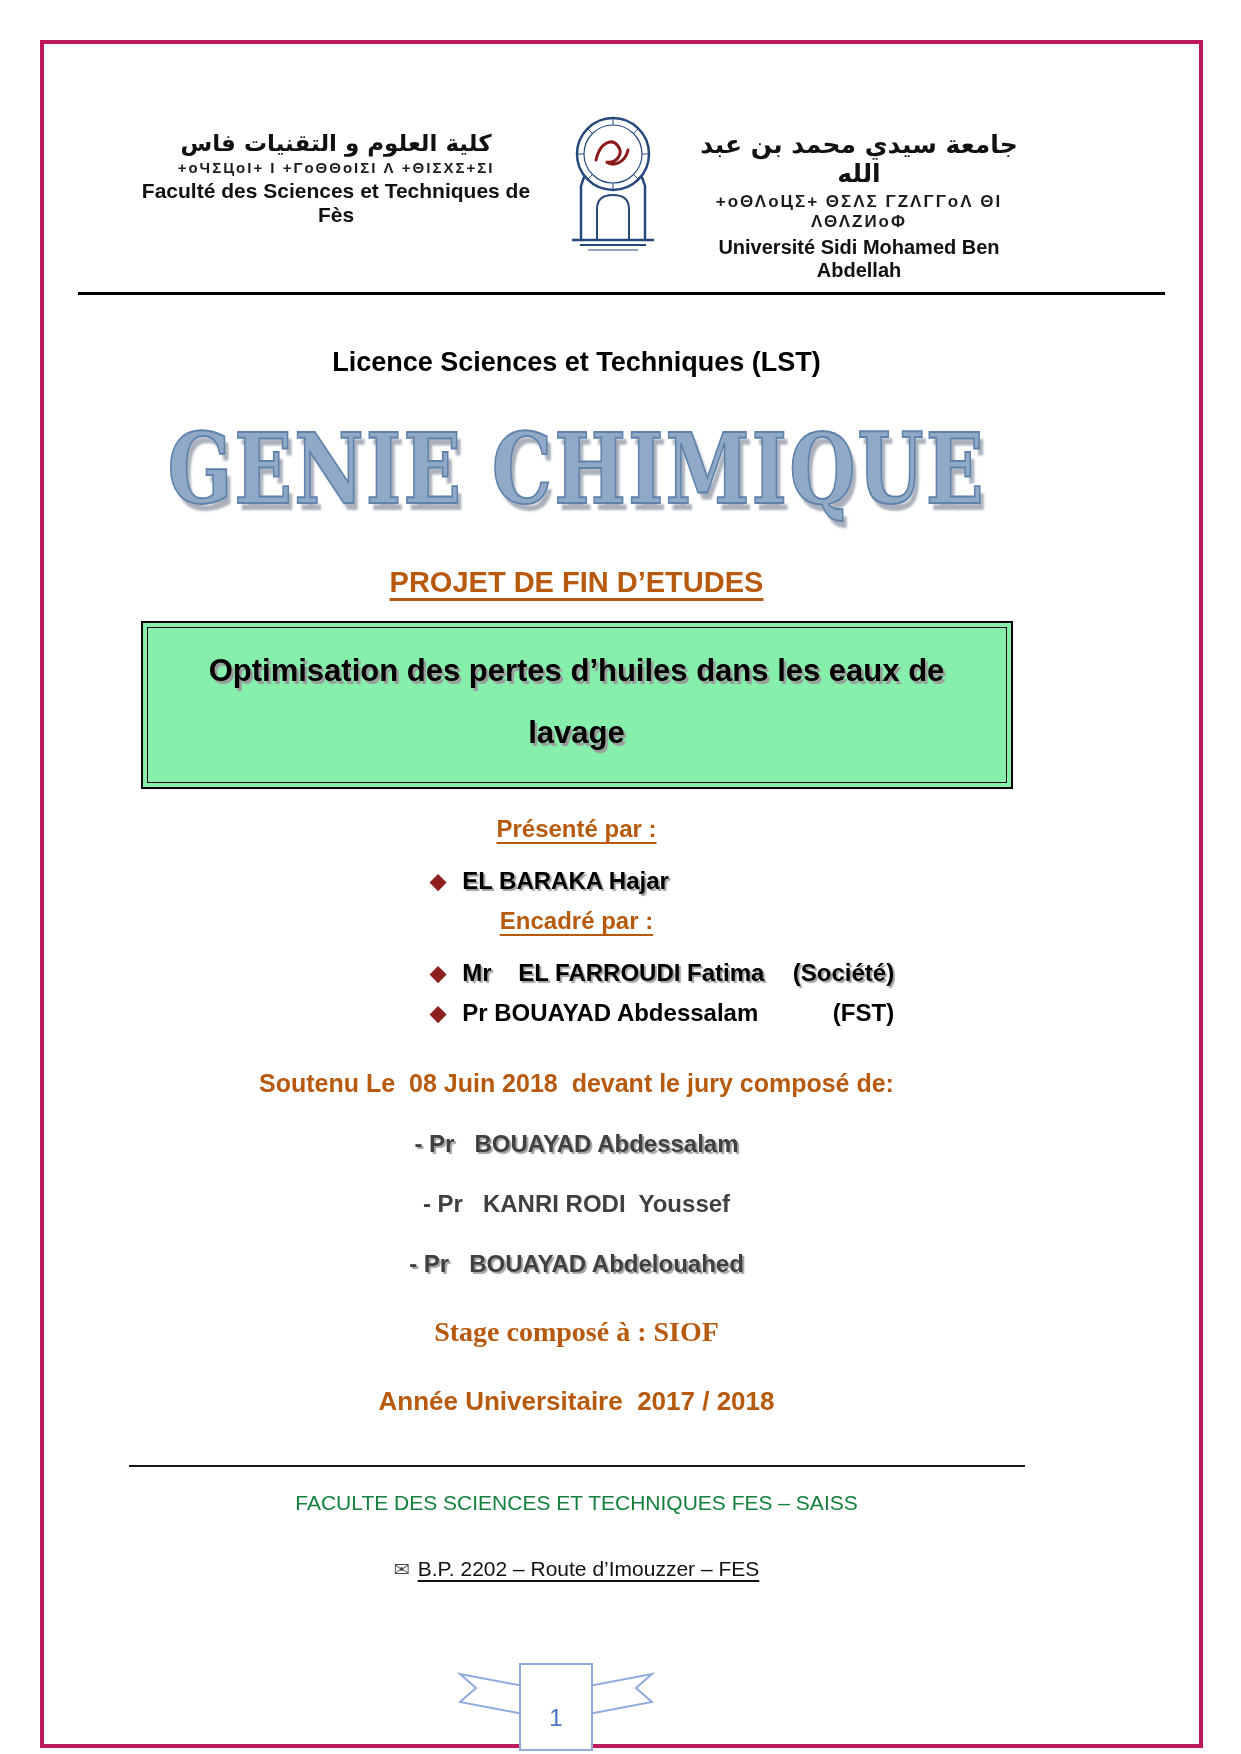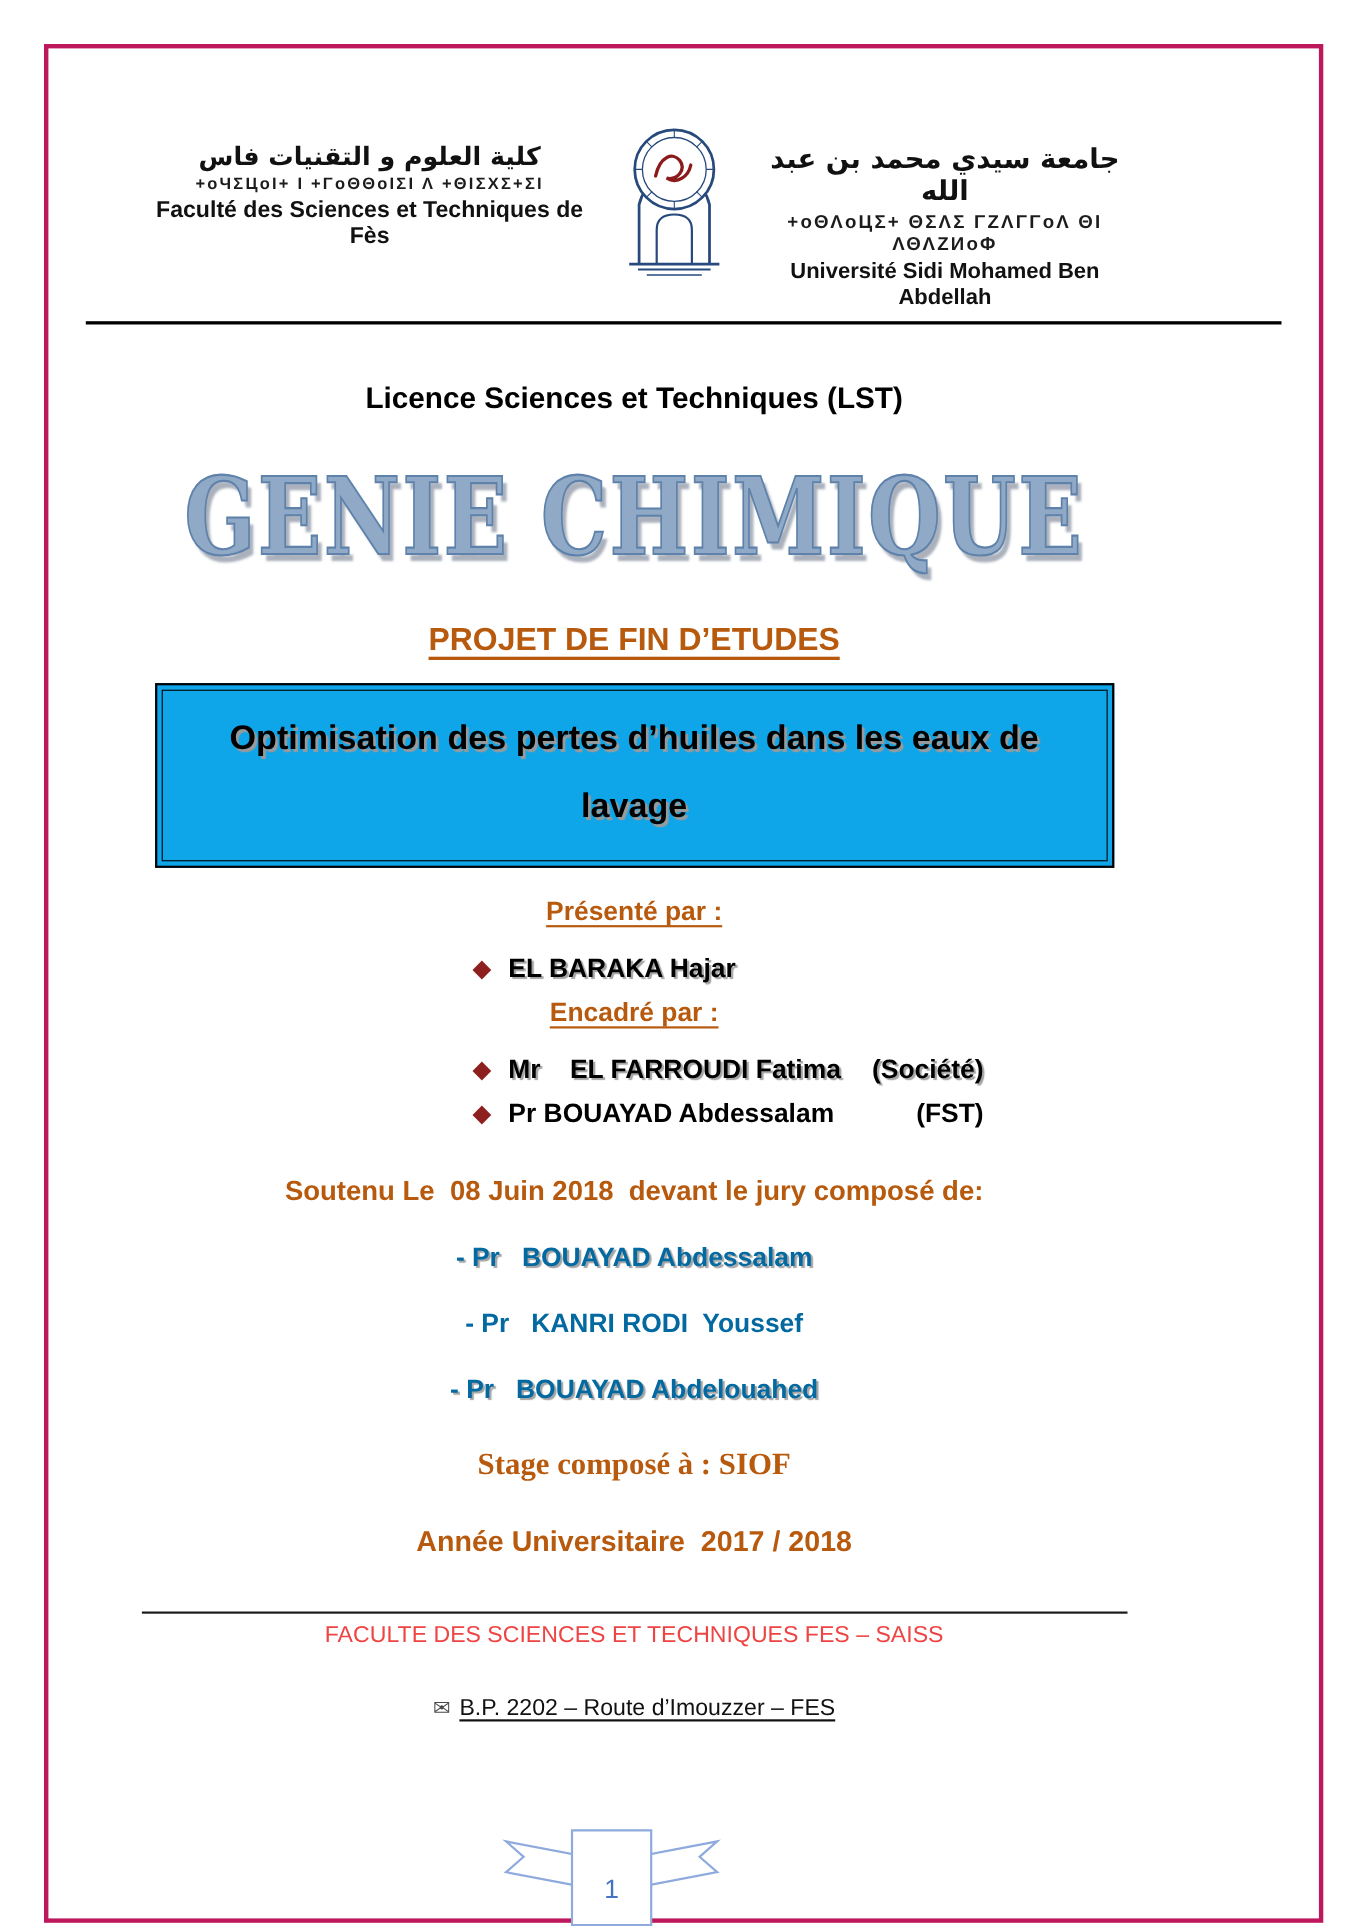--- a/index.html
+++ b/index.html
@@ -31,40 +31,40 @@
   .big-title{
     font-family:"DejaVu Serif", serif;font-weight:bold;font-size:76px;letter-spacing:2px;
     color:#8fa9c7;-webkit-text-stroke:1.5px #5f82ab;
     text-shadow:4px 5px 2px #aab1bc;
     transform:scaleY(1.28);transform-origin:center;
   }
   .report-type{
     margin-top:30px;font-size:29px;font-weight:800;color:#b85a0e;
     text-decoration:underline;text-decoration-thickness:2.5px;text-underline-offset:6px;
   }
-  .title-box{margin:22px auto 0;width:872px;border:2px solid #000;padding:4px;box-sizing:border-box;background:#0ea5e9;}
+  .title-box{margin:22px auto 0;width:872px;border:2px solid #000;padding:4px;box-sizing:border-box;background:#86efac;}
   .title-box-inner{border:1.5px solid #000;padding:12px 36px 18px 36px;}
   .thesis-title{font-size:31px;font-weight:bold;line-height:2.0;color:#000;text-shadow:2.5px 2.5px 1px #9a9a9a;}
   .label{margin-top:26px;font-size:24px;font-weight:bold;color:#b85a0e;
     text-decoration:underline;text-decoration-thickness:2px;text-underline-offset:5px;}
   .label.tight{margin-top:4px;}
   .bullets{list-style:none;margin:24px 0 0 376px;padding:0;text-align:left;}
   .bullets li{display:flex;align-items:center;margin:12px 0;font-size:24px;font-weight:bold;color:#000;}
   .diamond{color:#8e1f1f;font-size:21px;margin-right:16px;-webkit-text-stroke:0;text-shadow:none;}
   .sup-row{display:flex;justify-content:space-between;width:432px;}
   .shadowed{text-shadow:2px 2px 1px #a3a3a3;}
   .defense{margin-top:42px;font-size:25px;font-weight:bold;color:#b85a0e;}
   .jury{margin-top:16px;}
-  .jury-item{font-size:24px;font-weight:bold;color:#0369a1;margin:32px 0;}
+  .jury-item{font-size:24px;font-weight:bold;color:#404040;margin:32px 0;}
   .stage{margin-top:38px;font-family:"Liberation Serif", serif;font-size:28px;font-weight:bold;color:#b85a0e;}
   .year{margin-top:38px;font-size:26px;font-weight:bold;color:#b85a0e;}
   
   .footer{padding-left:10px;padding-right:100px;text-align:center;}
   .footer-rule{height:2px;background:#1a1a1a;width:896px;margin:48px auto 0 auto;}
-  .f1{margin-top:8px;font-size:21px;color:#ef4444;}
+  .f1{margin-top:24px;font-size:21px;color:#15803d;}
   .f2{margin-top:42px;font-size:21px;color:#111;}
   .env{font-family:"DejaVu Sans", sans-serif;color:#4a4a4a;margin-right:8px;font-size:19px;}
   .f2 .u{text-decoration:underline;text-underline-offset:4px;}
   .ribbon{position:absolute;left:456px;bottom:0px;width:200px;height:96px;background:transparent;}
   .ribbon-num{
     position:absolute;left:0;right:0;top:46px;text-align:center;
     font-size:24px;color:#4472c4;font-family:"Liberation Sans", sans-serif;
   }
 </style>
 </head>

